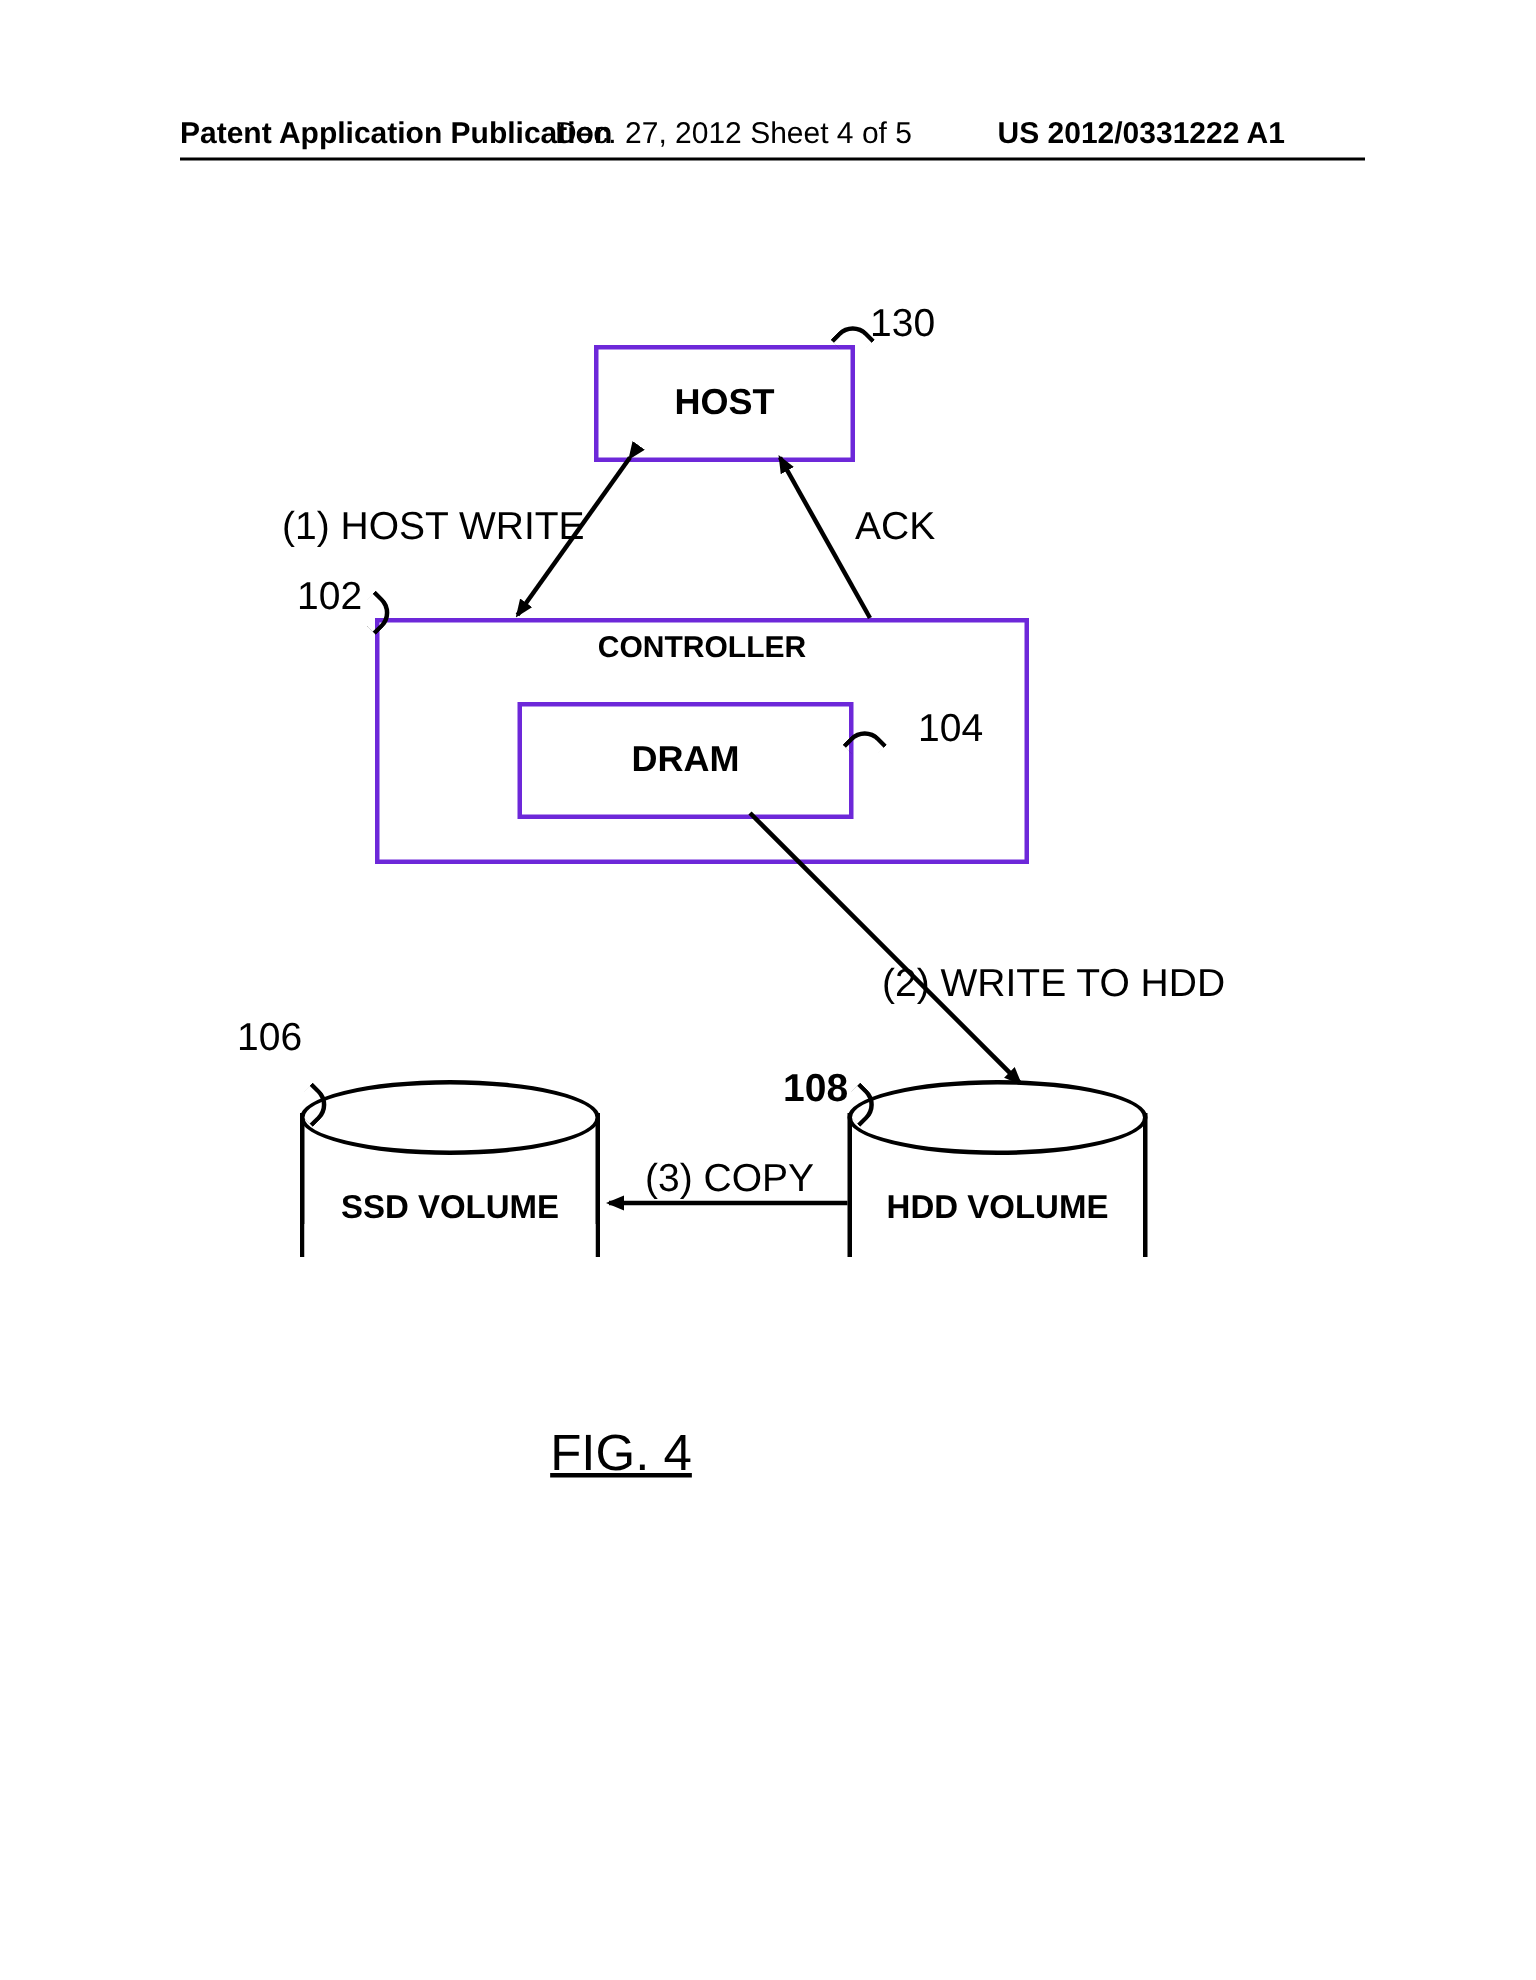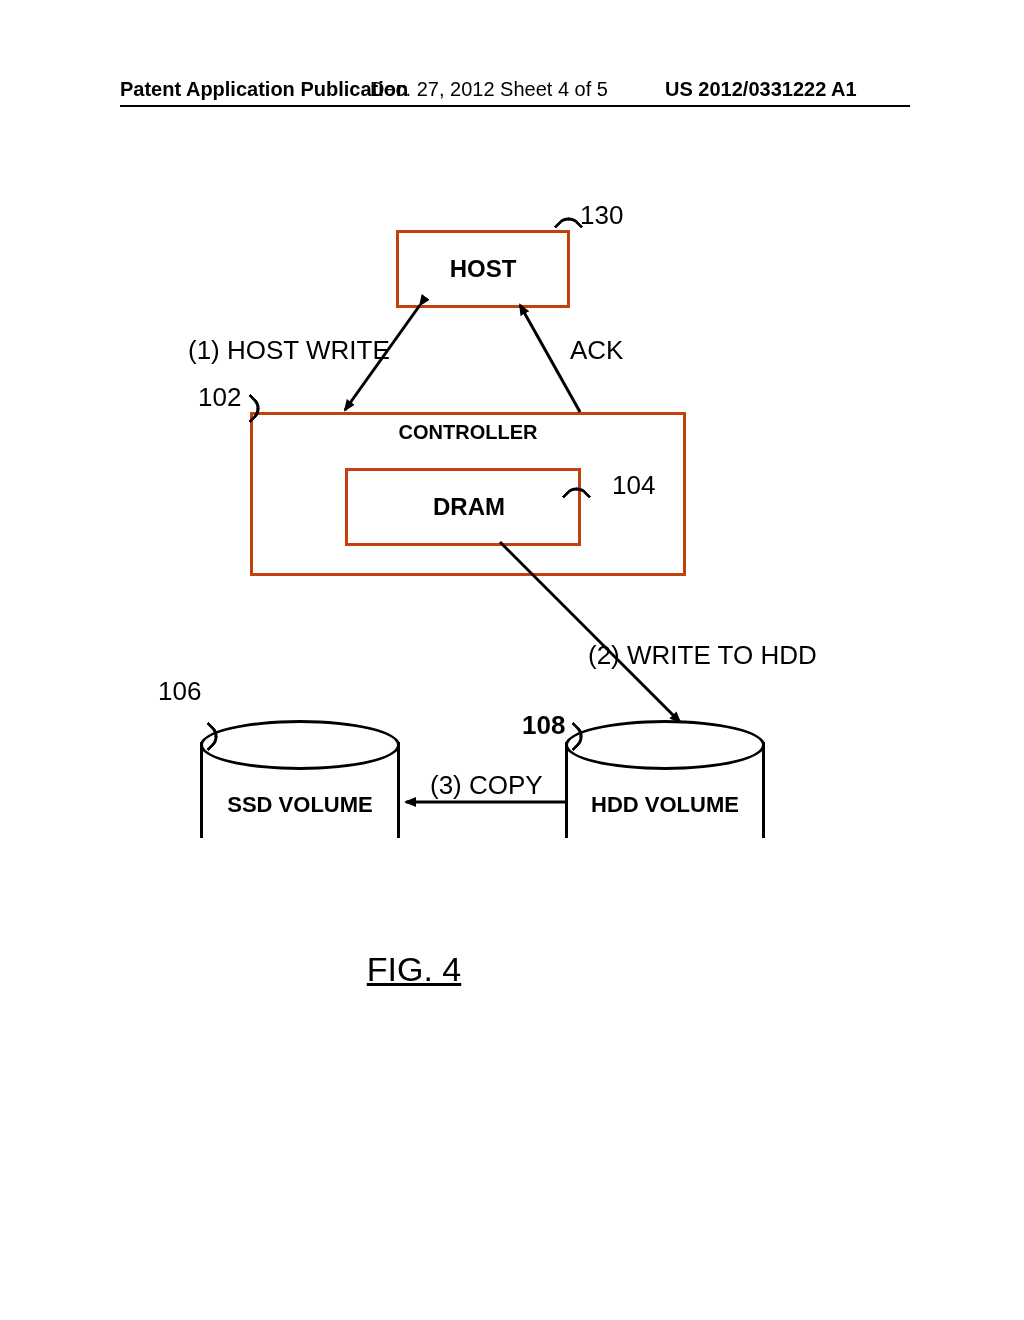--- a/index.html
+++ b/index.html
@@ -51,21 +51,21 @@
     position: absolute;
     left: 0;
     top: 0;
     width: 1024px;
     height: 1320px;
   }
 
   
   .box {
     position: absolute;
-    border: 3px solid #c2410c;
+    border: 3px solid #6d28d9;
     background: #fff;
     display: flex;
     align-items: center;
     justify-content: center;
     font-size: 24px;
     font-weight: bold;
   }
   .host {
     left: 396px;
     top: 230px;
@@ -84,21 +84,20 @@
   .controller .ctrl-label {
     font-size: 20px;
     font-weight: bold;
   }
   .dram {
     position: absolute;
     left: 345px;
     top: 468px;
     width: 218px;
     height: 72px;
-    padding-left: 12px;
   }
 
   
   .cylinder {
     position: absolute;
     width: 200px;
     height: 140px;
   }
   .cyl-body {
     position: absolute;

